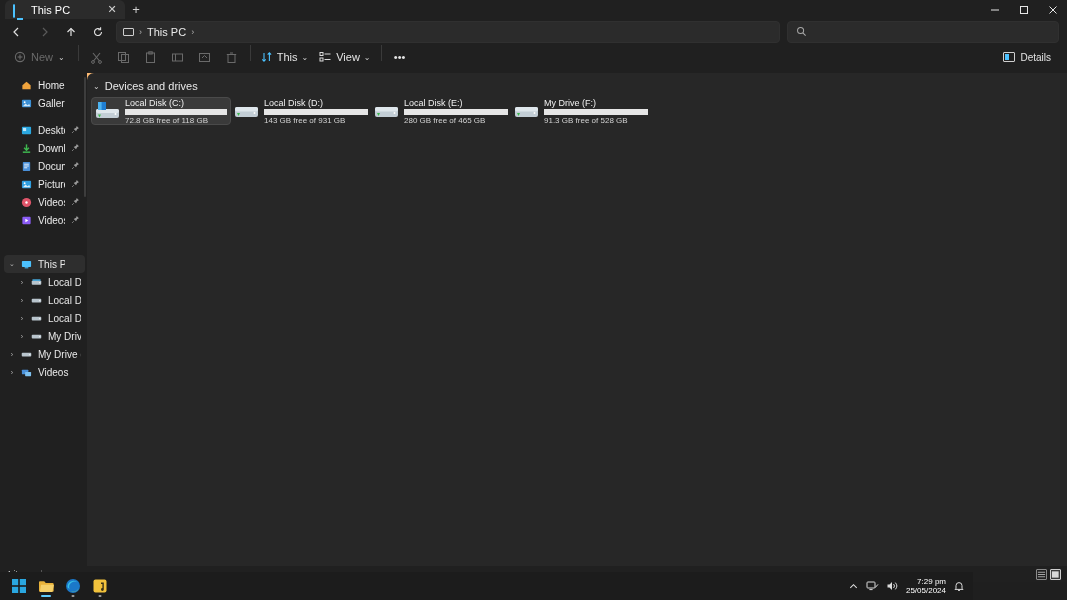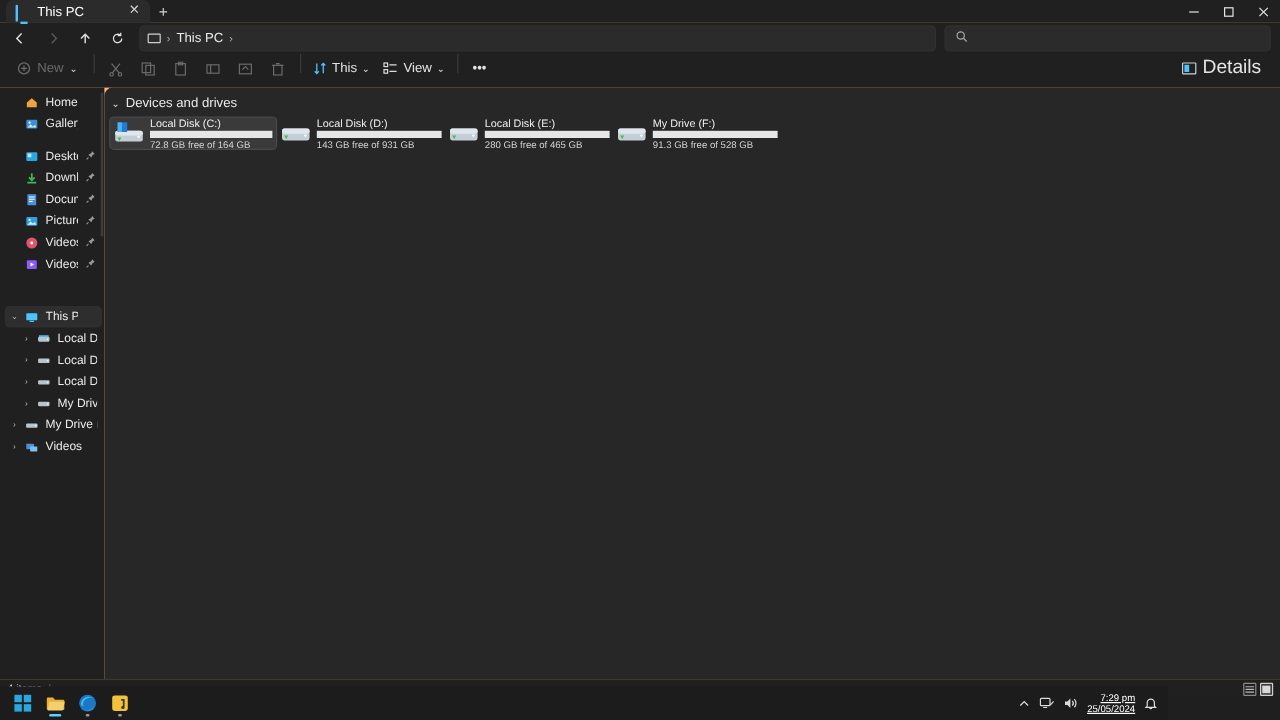--- a/index.html
+++ b/index.html
@@ -53,21 +53,21 @@
   .searchbox .ph { flex:1; }
 
   
   .cmdbar { height:28px; display:flex; padding:0 8px; gap:1px; background:#202020; }
   .cmdbtn { height:24px; min-width:26px; padding:0 5px; display:flex; align-items:center; justify-content:center; gap:4px; border-radius:4px; color:#e4e4e4; font-size:11px; }
   .cmdbtn.newbtn { padding:0 8px 0 6px; gap:5px; }
   .cmdbtn.disabled { color:#6a6a6a; }
   .cmdsep { width:1px; height:16px; background:#3a3a3a; margin:0 4px; }
   .chev { font-size:8px; color:#cfcfcf; }
   .cmdspacer { flex:1; }
-  .detailsbtn { height:24px; padding:0 8px; display:flex; align-items:center; gap:5px; border-radius:4px; font-size:16px; color:#e4e4e4; }
+  .detailsbtn { height:24px; padding:0 8px; display:flex; align-items:center; gap:5px; border-radius:4px; font-size:10px; color:#e4e4e4; }
   .det-glyph { width:12px; height:10px; border:1.2px solid #cfcfcf; border-radius:1px; position:relative; }
   .det-glyph:after { content:""; position:absolute; left:1px; top:1px; width:4px; height:6px; background:#4cc2ff; }
 
   
   .bodysplit { display:flex; height:493px; }
 
   
   .sidebar { width:87px; background:#202020; padding-top:3px; position:relative; overflow:hidden; }
   .navitem { height:18px; display:flex; align-items:center; padding-left:16px; padding-right:4px; gap:6px; border-radius:4px; margin:0 2px 0 4px; font-size:10px; color:#eaeaea; position:relative; }
   .navitem.selected { background:#2e2e2e; }
@@ -95,21 +95,21 @@
 
   
   .statusbar { height:16px; background:#202020; display:flex; align-items:center; padding:0 6px; font-size:9px; color:#cfcfcf; gap:6px; }
   .statusbar .sbsep { width:1px; height:9px; background:#555; }
   .statusbar .sbspacer { flex:1; }
   .viewtoggle { display:flex; gap:3px; }
   .vtbtn { width:11px; height:11px; border:1px solid #8a8a8a; border-radius:1px; position:relative; }
   .vtbtn.active { background:#3a3a3a; border-color:#cfcfcf; }
 
   
-  .taskbar { position:absolute; left:0; top:572px; width:973px; height:28px; background:#1c1c1c; display:flex; align-items:center;text-decoration:underline; }
+  .taskbar { position:absolute; left:0; top:572px; width:973px; height:28px; background:#1c1c1c; display:flex; align-items:center; }
   .tb-left { display:flex; align-items:center; gap:5px; padding-left:8px; }
   .tbicon { width:22px; height:22px; border-radius:4px; display:flex; align-items:center; justify-content:center; position:relative; }
   .tbicon.running:after { content:""; position:absolute; bottom:0px; left:50%; transform:translateX(-50%); width:10px; height:2px; background:#60cdff; border-radius:1px; }
   .tbicon.dot:after { content:""; position:absolute; bottom:0px; left:50%; transform:translateX(-50%); width:3px; height:2px; background:#9a9a9a; border-radius:1px; }
   .tb-spacer { flex:1; }
   .tb-right { display:flex; align-items:center; gap:7px; padding-right:8px; color:#e8e8e8; }
   .tray-clock { text-align:right; font-size:8px; line-height:9px; color:#ffffff; }
   .tray-ico { display:flex; align-items:center; justify-content:center; }
 </style>
 </head>
@@ -483,21 +483,21 @@
               <rect x="3" y="2" width="3.6" height="8" fill="#4cb3f0"></rect>
               <polygon points="3,14.5 6,14.5 4.5,17.5" fill="#3fb950"></polygon>
               <circle cx="20.5" cy="14" r="1" fill="#ffffff"></circle>
             </svg>
           </span>
           <span class="info">
             <span class="dname">Local Disk (C:)</span>
             <span class="bar">
               <span class="fill" style="width: 38%;"></span>
             </span>
-            <span class="dfree">72.8 GB free of 164 GB</span>
+            <span class="dfree">72.8 GB free of 118 GB</span>
           </span>
         </div>
 
         <div class="tile">
           <span class="drvicon">
             <svg width="26" height="22" viewBox="0 0 26 22">
               <rect x="1" y="7" width="23" height="10" rx="2" fill="#c3ced6"></rect>
               <rect x="1" y="7" width="23" height="4.5" rx="2" fill="#dfe7ec"></rect>
               <polygon points="3,13 6,13 4.5,16" fill="#3fb950"></polygon>
               <circle cx="20.5" cy="13" r="1" fill="#ffffff"></circle>

